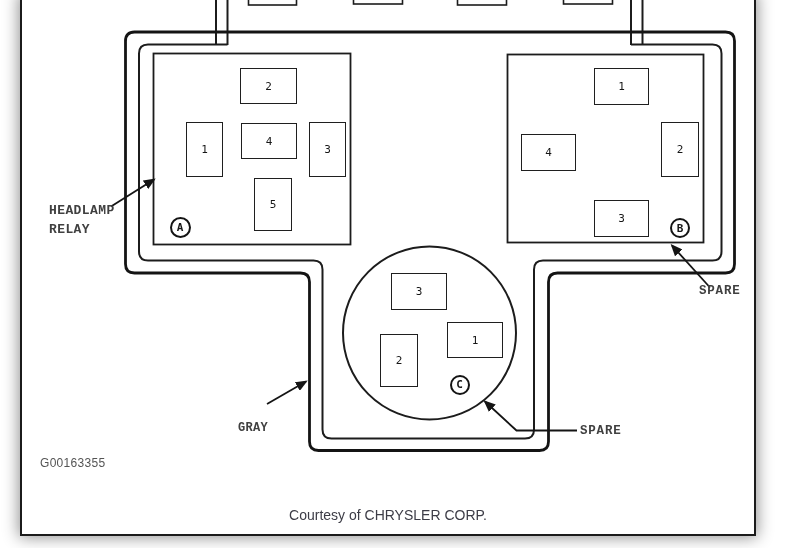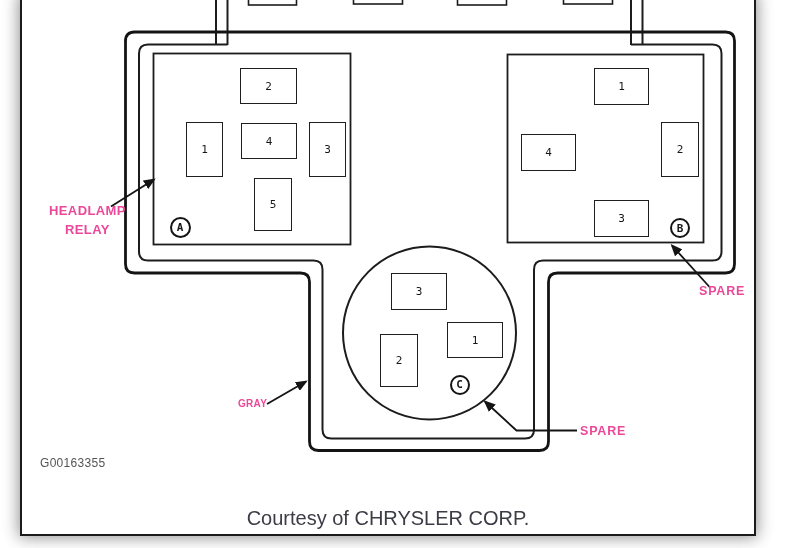--- a/index.html
+++ b/index.html
@@ -22,38 +22,37 @@
     display:flex;align-items:center;justify-content:center;
     font-size:11px;color:#161616;
   }
   .designator{
     position:absolute;z-index:3;box-sizing:border-box;
     border:2.2px solid #141414;border-radius:50%;
     display:flex;align-items:center;justify-content:center;
     font-size:11px;font-weight:700;color:#161616;background:transparent;
   }
   .stencil{
-    position:absolute;z-index:3;color:#ec4899;
-    font-family:Liberation Sans, sans-serif;font-weight:700;
+    position:absolute;z-index:3;color:#404040;
+    font-family:Liberation Mono, monospace;font-weight:700;
     white-space:pre-line;
-    text-align:center;
   }
   .callout-headlamp{left:49px;top:202px;font-size:13px;line-height:18.5px;letter-spacing:0.4px;}
-  .callout-gray{left:238px;top:398px;font-size:10px;letter-spacing:0.3px;}
+  .callout-gray{left:238px;top:421px;font-size:12px;letter-spacing:0.3px;}
   .callout-spare-b{left:699px;top:284px;font-size:12.5px;letter-spacing:0.8px;}
   .callout-spare-c{left:580px;top:424px;font-size:12.5px;letter-spacing:0.8px;}
   .figure-id{
     position:absolute;left:40px;top:456px;z-index:3;
     font-family:"Liberation Sans", sans-serif;font-size:12px;
     color:#545454;letter-spacing:0.3px;
   }
   .caption{
     position:absolute;left:20px;top:507px;width:736px;z-index:3;
     text-align:center;font-family:"Liberation Sans", sans-serif;
-    font-size:20px;color:#3c3c46;
+    font-size:14px;color:#3c3c46;
   }
 </style>
 </head>
 <body>
 
 <div class="page"></div>
 
 <svg class="diagram-svg" width="802" height="548" viewBox="0 0 802 548">
   <defs>
     <marker id="ah" markerUnits="userSpaceOnUse" markerWidth="14" markerHeight="10" refX="10" refY="5" orient="auto">

